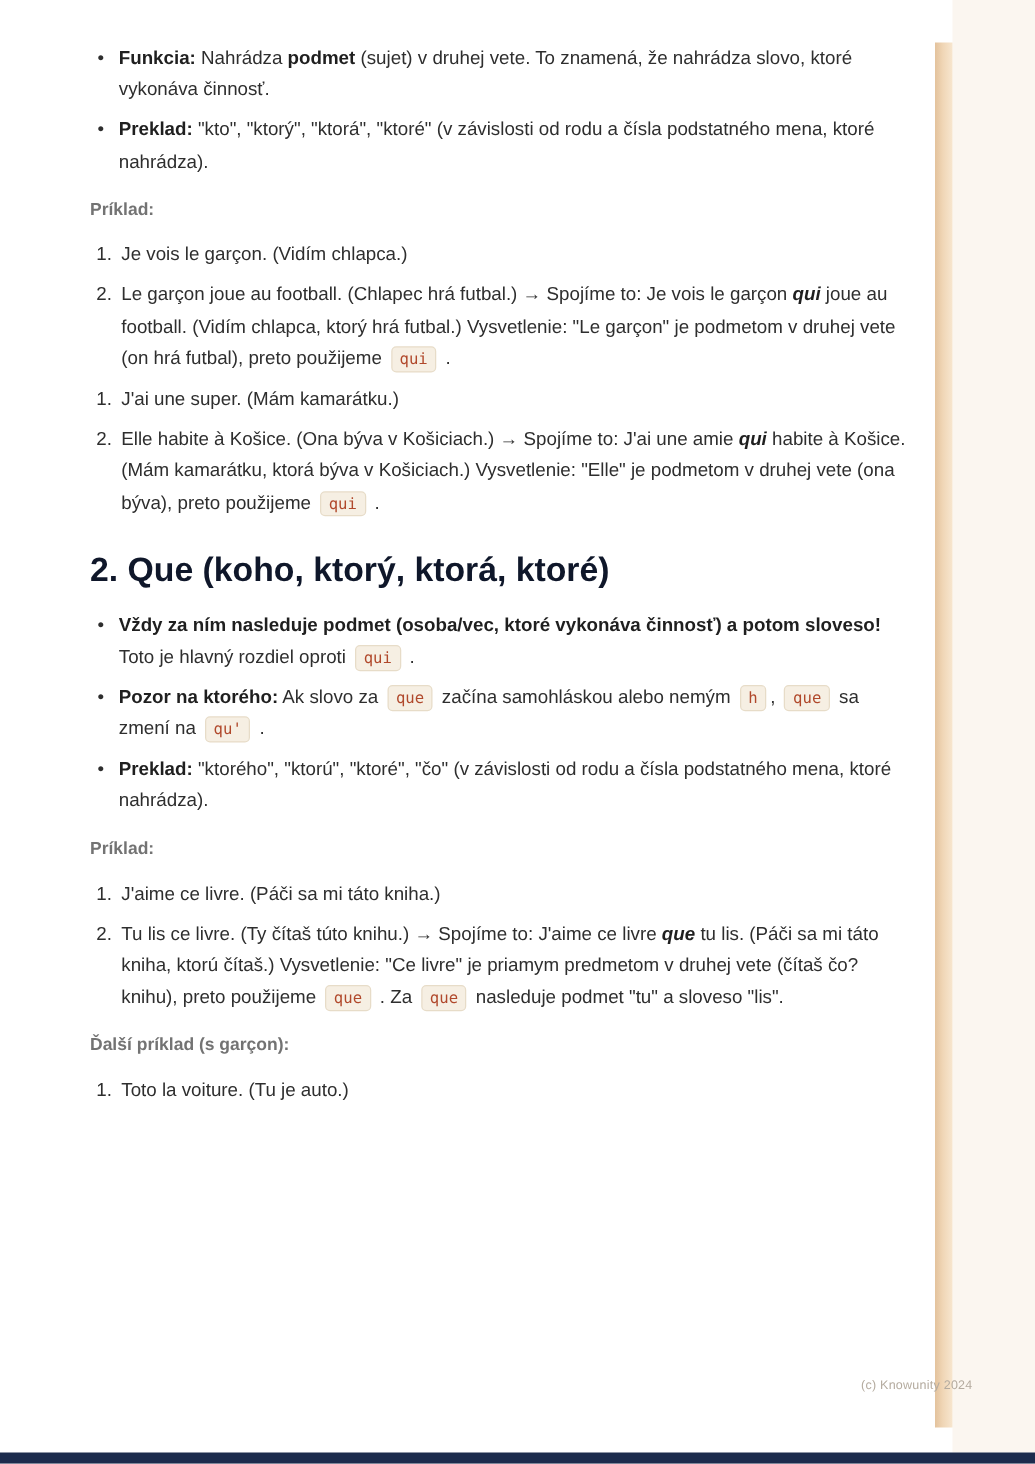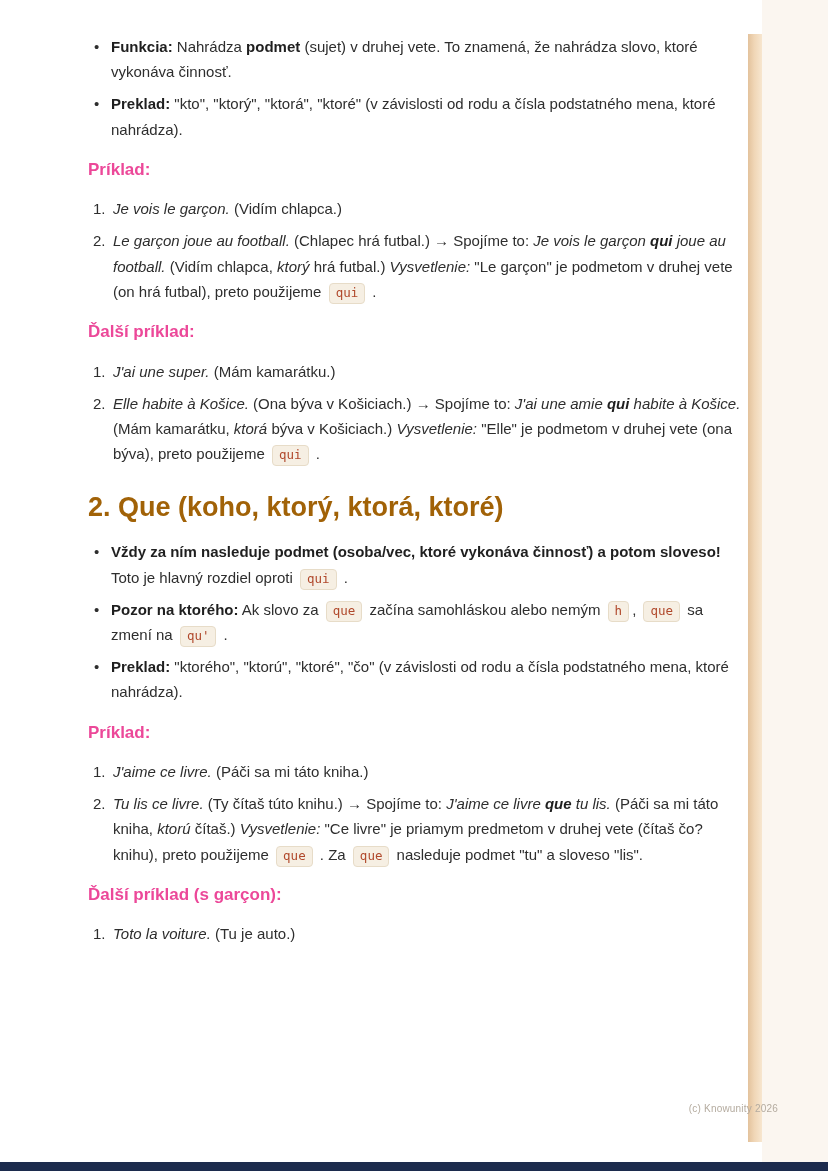--- a/index.html
+++ b/index.html
@@ -24,49 +24,49 @@
     position:absolute; left:0; bottom:0; width:100%; height:9px;
     background:#1c2b4d; z-index:3;
   }
   .watermark {
     position:absolute; top:1103px; right:50px;
     font-size:10px; color:#b4ab9f; z-index:2;
     letter-spacing:0.2px;
   }
 
   .content {
-    position:absolute; left:88px; top:34px; width:660px;
+    position:absolute; left:72px; top:34px; width:660px;
     color:#2e2e2e; font-size:15px; line-height:1.68; z-index:2;
   }
 
   ul.bullets { list-style:none; margin:0 0 8px 0; }
   ul.bullets > li { position:relative; padding-left:23px; margin-bottom:7px; }
   ul.bullets > li::before {
     content:"\2022"; position:absolute; left:6px; top:0;
     color:#2e2e2e; font-size:15px;
   }
 
   ol.examples { list-style:none; counter-reset:itm; margin:0 0 8px 0; }
   ol.examples > li {
     position:relative; padding-left:25px; margin-bottom:7px;
     counter-increment:itm;
   }
   ol.examples > li::before {
     content:counter(itm) "."; position:absolute; left:5px; top:0;
     color:#2e2e2e;
   }
 
-  .h4 { font-weight:bold; font-size:17px; color:#ec4899; margin:14px 0 12px 0; }
+  .h4 { font-weight:bold; font-size:14px; color:#737373; margin:14px 0 12px 0; }
   .section-heading {
-    color:#a16207; font-size:27px; font-weight:bold;
+    color:#0f172a; font-size:27px; font-weight:bold;
     margin:24px 0 14px 0; line-height:1.3;
   }
 
   .seg-b  { font-weight:bold; color:#1f1f1f; }
-  .seg-i  { font-style:italic; }
+  .seg-i  { }
   .seg-bi { font-weight:bold; font-style:italic; color:#1f1f1f; }
   .seg-c  {
     font-family:"DejaVu Sans Mono","Liberation Mono",monospace;
     font-size:12.5px; color:#b0482b;
     background:#f6efe3; border:1px solid #e7dcc8; border-radius:4px;
     padding:1px 6px; margin:0 3px; white-space:nowrap;
     display:inline-block; line-height:1.35; vertical-align:baseline;
   }
 </style>
 </head>
@@ -83,21 +83,20 @@
       <li><span class="seg-b">Funkcia:</span> Nahrádza <span class="seg-b">podmet</span> (sujet) v druhej vete. To znamená, že nahrádza slovo, ktoré vykonáva činnosť.</li>
       <li><span class="seg-b">Preklad:</span> "kto", "ktorý", "ktorá", "ktoré" (v závislosti od rodu a čísla podstatného mena, ktoré nahrádza).</li>
     </ul>
 
     <p class="h4">Príklad:</p>
     <ol class="examples">
       <li><span class="seg-i">Je vois le garçon.</span> (Vidím chlapca.)</li>
       <li><span class="seg-i">Le garçon joue au football.</span> (Chlapec hrá futbal.) → Spojíme to: <span class="seg-i">Je vois le garçon </span><span class="seg-bi">qui</span><span class="seg-i"> joue au football.</span> (Vidím chlapca, <span class="seg-i">ktorý</span> hrá futbal.) <span class="seg-i">Vysvetlenie:</span> "Le garçon" je podmetom v druhej vete (on hrá futbal), preto použijeme <span class="seg-c">qui</span> .</li>
     </ol>
 
-    <p class="h4">Ďalší príklad:</p>
     <ol class="examples">
       <li><span class="seg-i">J'ai une super.</span> (Mám kamarátku.)</li>
       <li><span class="seg-i">Elle habite à Košice.</span> (Ona býva v Košiciach.) → Spojíme to: <span class="seg-i">J'ai une amie </span><span class="seg-bi">qui</span><span class="seg-i"> habite à Košice.</span> (Mám kamarátku, <span class="seg-i">ktorá</span> býva v Košiciach.) <span class="seg-i">Vysvetlenie:</span> "Elle" je podmetom v druhej vete (ona býva), preto použijeme <span class="seg-c">qui</span> .</li>
     </ol>
 
     <h2 class="section-heading">2. Que (koho, ktorý, ktorá, ktoré)</h2>
 
     <ul class="bullets">
       <li><span class="seg-b">Vždy za ním nasleduje podmet (osoba/vec, ktoré vykonáva činnosť) a potom sloveso!</span> Toto je hlavný rozdiel oproti <span class="seg-c">qui</span> .</li>
       <li><span class="seg-b">Pozor na ktorého:</span> Ak slovo za <span class="seg-c">que</span> začína samohláskou alebo nemým <span class="seg-c">h</span>, <span class="seg-c">que</span> sa zmení na <span class="seg-c">qu'</span> .</li>
@@ -110,16 +109,16 @@
       <li><span class="seg-i">Tu lis ce livre.</span> (Ty čítaš túto knihu.) → Spojíme to: <span class="seg-i">J'aime ce livre </span><span class="seg-bi">que</span><span class="seg-i"> tu lis.</span> (Páči sa mi táto kniha, <span class="seg-i">ktorú</span> čítaš.) <span class="seg-i">Vysvetlenie:</span> "Ce livre" je priamym predmetom v druhej vete (čítaš čo? knihu), preto použijeme <span class="seg-c">que</span> . Za <span class="seg-c">que</span> nasleduje podmet "tu" a sloveso "lis".</li>
     </ol>
 
     <p class="h4">Ďalší príklad (s garçon):</p>
     <ol class="examples">
       <li><span class="seg-i">Toto la voiture.</span> (Tu je auto.)</li>
     </ol>
 
   </main>
 
-  <span class="watermark">(c) Knowunity 2026</span>
+  <span class="watermark">(c) Knowunity 2024</span>
   <div class="bottom-bar"></div>
 
 </div>
 
 </body></html>

